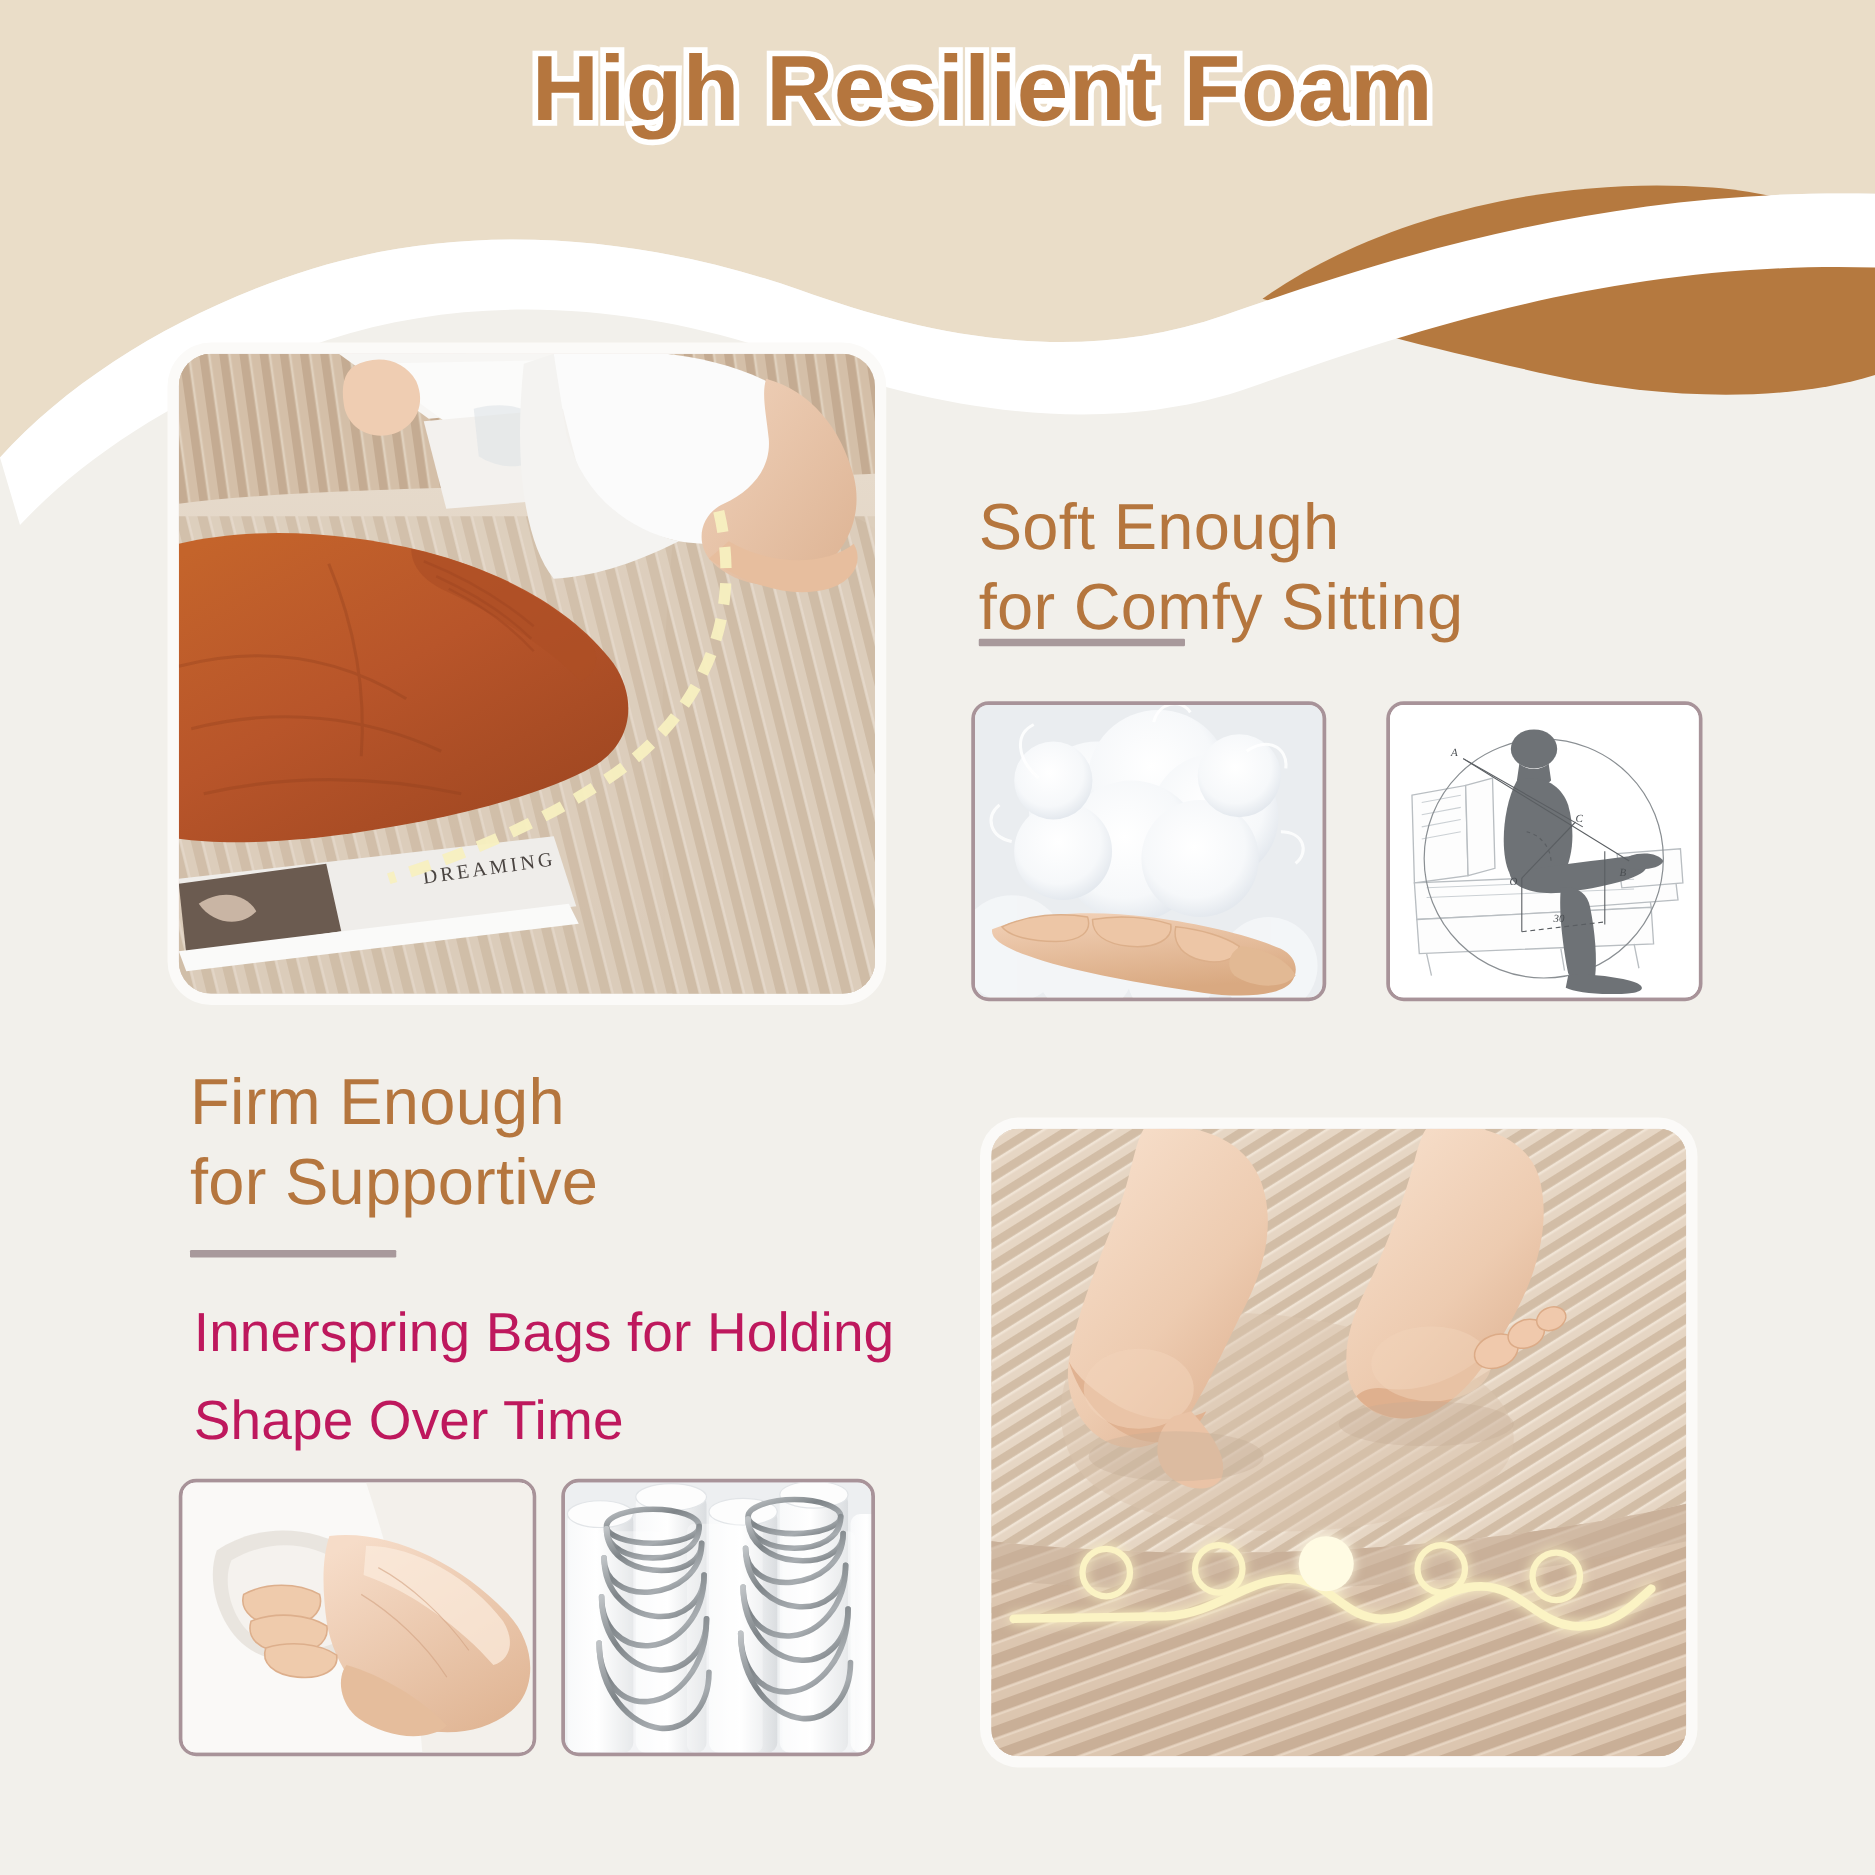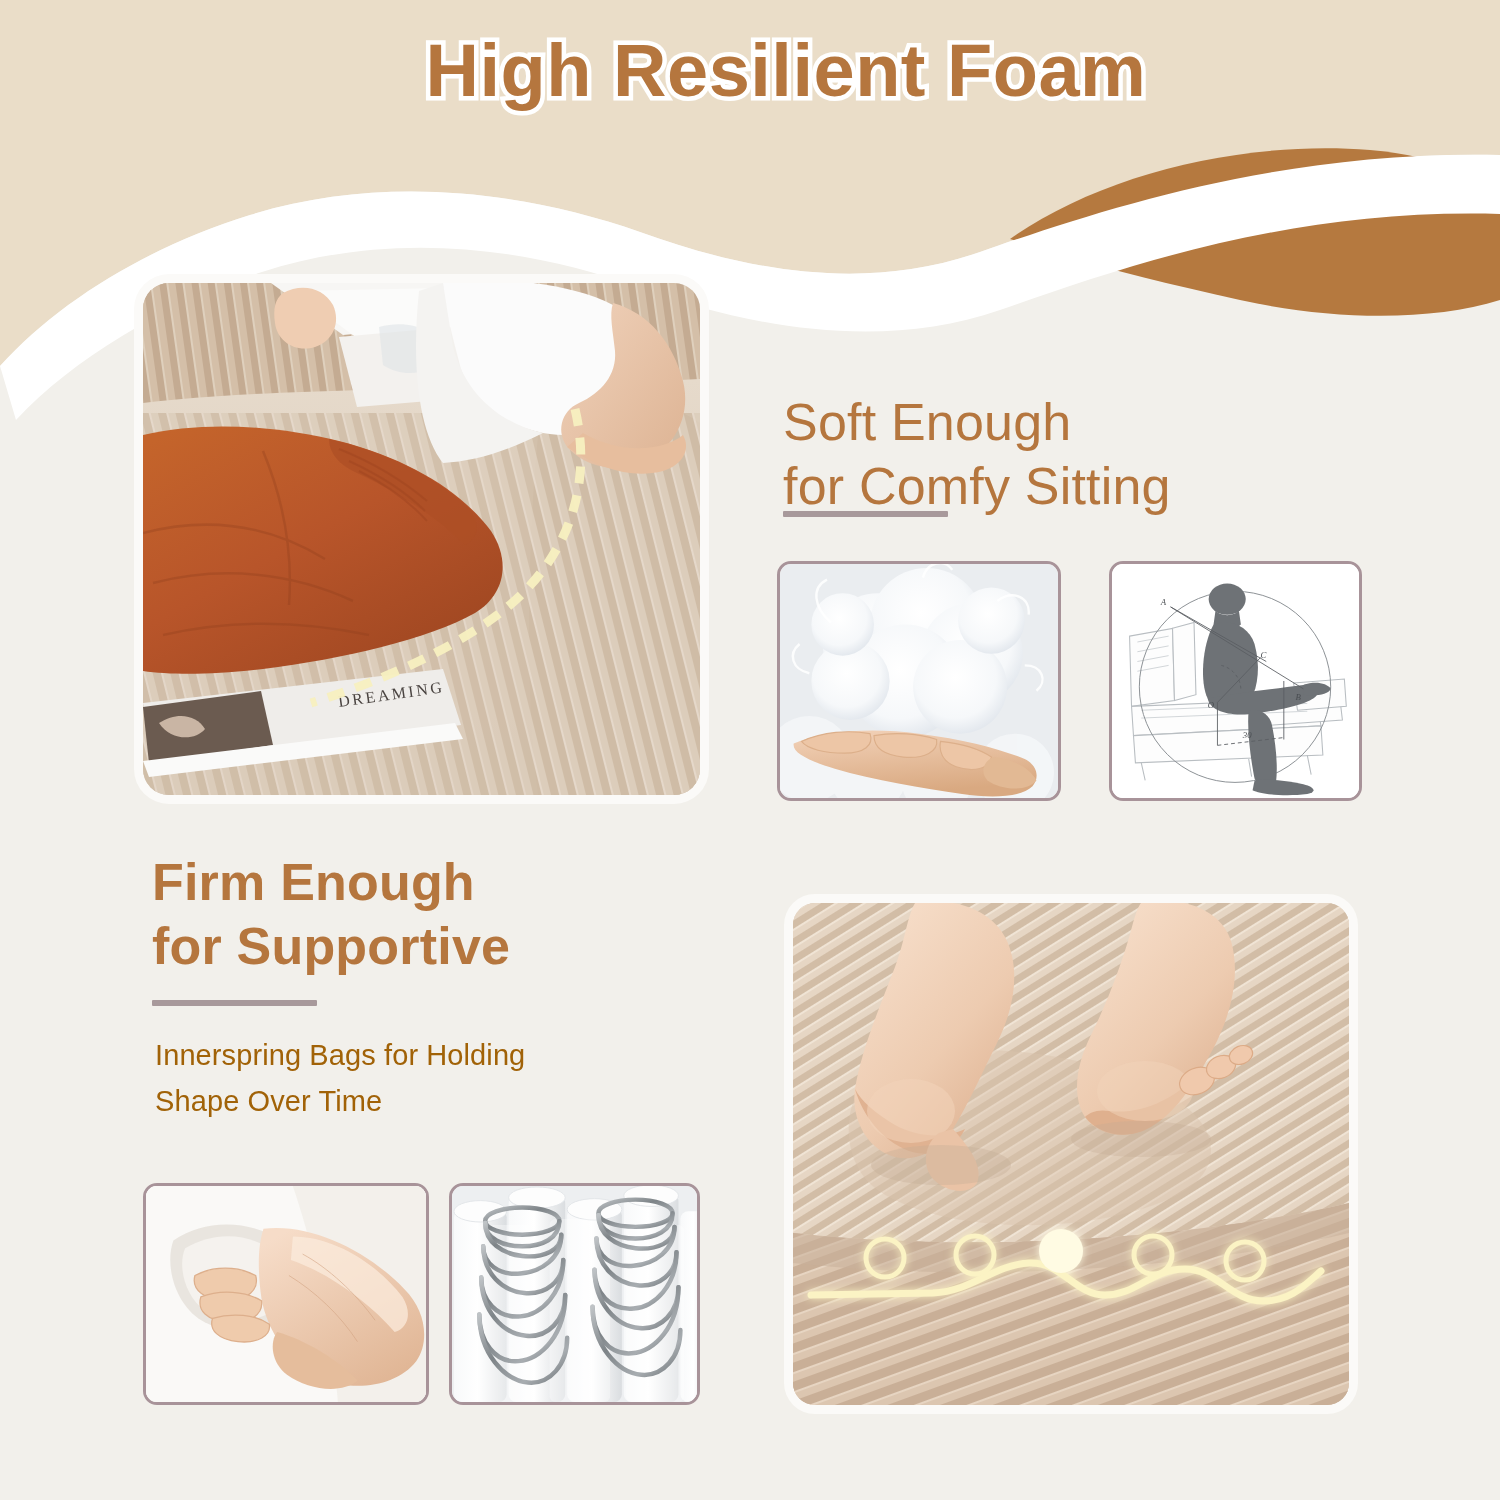--- a/index.html
+++ b/index.html
@@ -55,22 +55,22 @@
     letter-spacing: 0.2px;
   }
   .rule {
     position: absolute;
     height: 6px;
     background: #A8999B;
     border-radius: 1px;
   }
   .subcopy {
     position: absolute;
-    color: #a16207;
-    font-size: 29px;
+    color: #be185d;
+    font-size: 44px;
     line-height: 1.6;
     white-space: pre-line;
     letter-spacing: 0.1px;
   }
 
   
   .photo {
     position: absolute;
     overflow: hidden;
     background: #EDE7E1;
@@ -342,21 +342,21 @@
       <g font-family="Liberation Serif, serif" font-size="9" fill="#4A4E52" font-style="italic">
         <text x="50" y="42">A</text>
         <text x="188" y="140">B</text>
         <text x="152" y="96">C</text>
         <text x="98" y="148">O</text>
         <text x="134" y="178">30</text>
       </g>
     </svg>
   </div>
 
-  <div class="headline" style="left:152px; top:850px; width:620px;font-weight:bold;">Firm Enough
+  <div class="headline" style="left:152px; top:850px; width:620px;">Firm Enough
 for Supportive</div>
   <div class="rule" style="left:152px; top:1000px; width:165px;"></div>
   <div class="subcopy" style="left:155px; top:1032px; width:600px;">Innerspring Bags for Holding
 Shape Over Time</div>
 
   <div class="photo photo-thumb" style="left:143px; top:1183px; width:286px; height:222px; background:#F7F6F4;">
     <svg class="scene" viewBox="0 0 286 222" preserveAspectRatio="none">
       <defs>
         <linearGradient id="foamG" x1="0" y1="0" x2="0.6" y2="1">
           <stop offset="0" stop-color="#FDFCFB"></stop>

